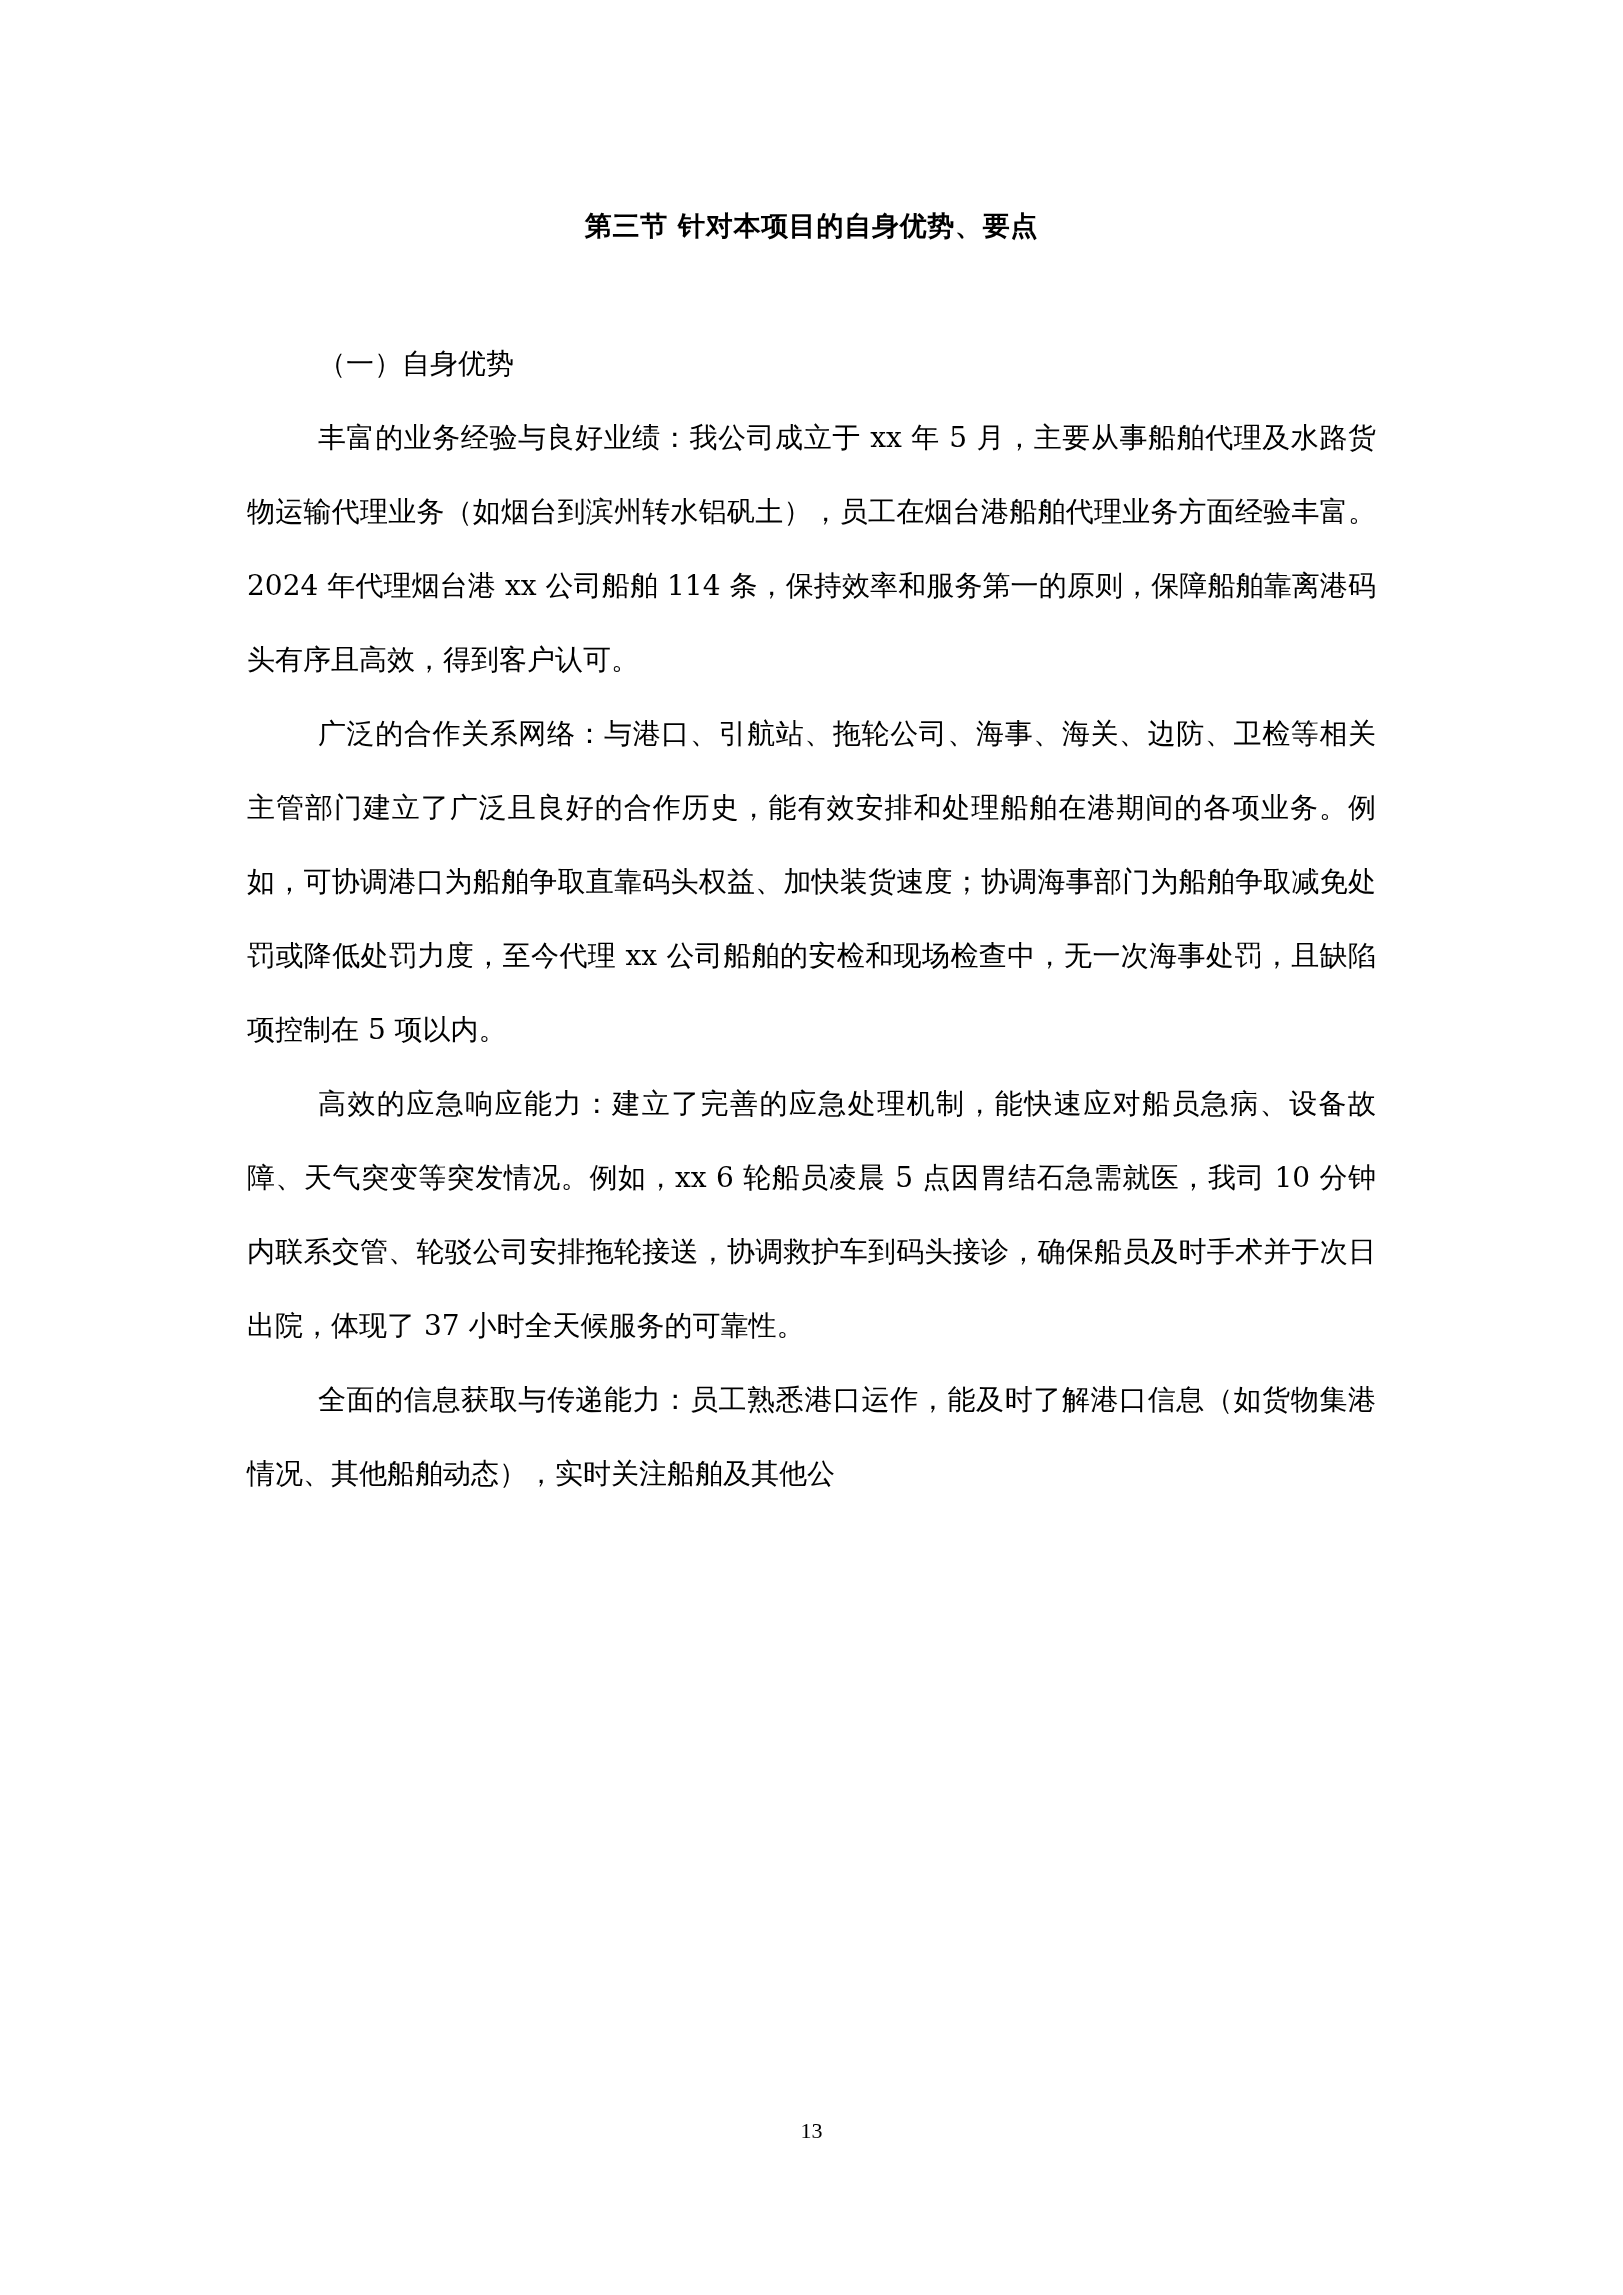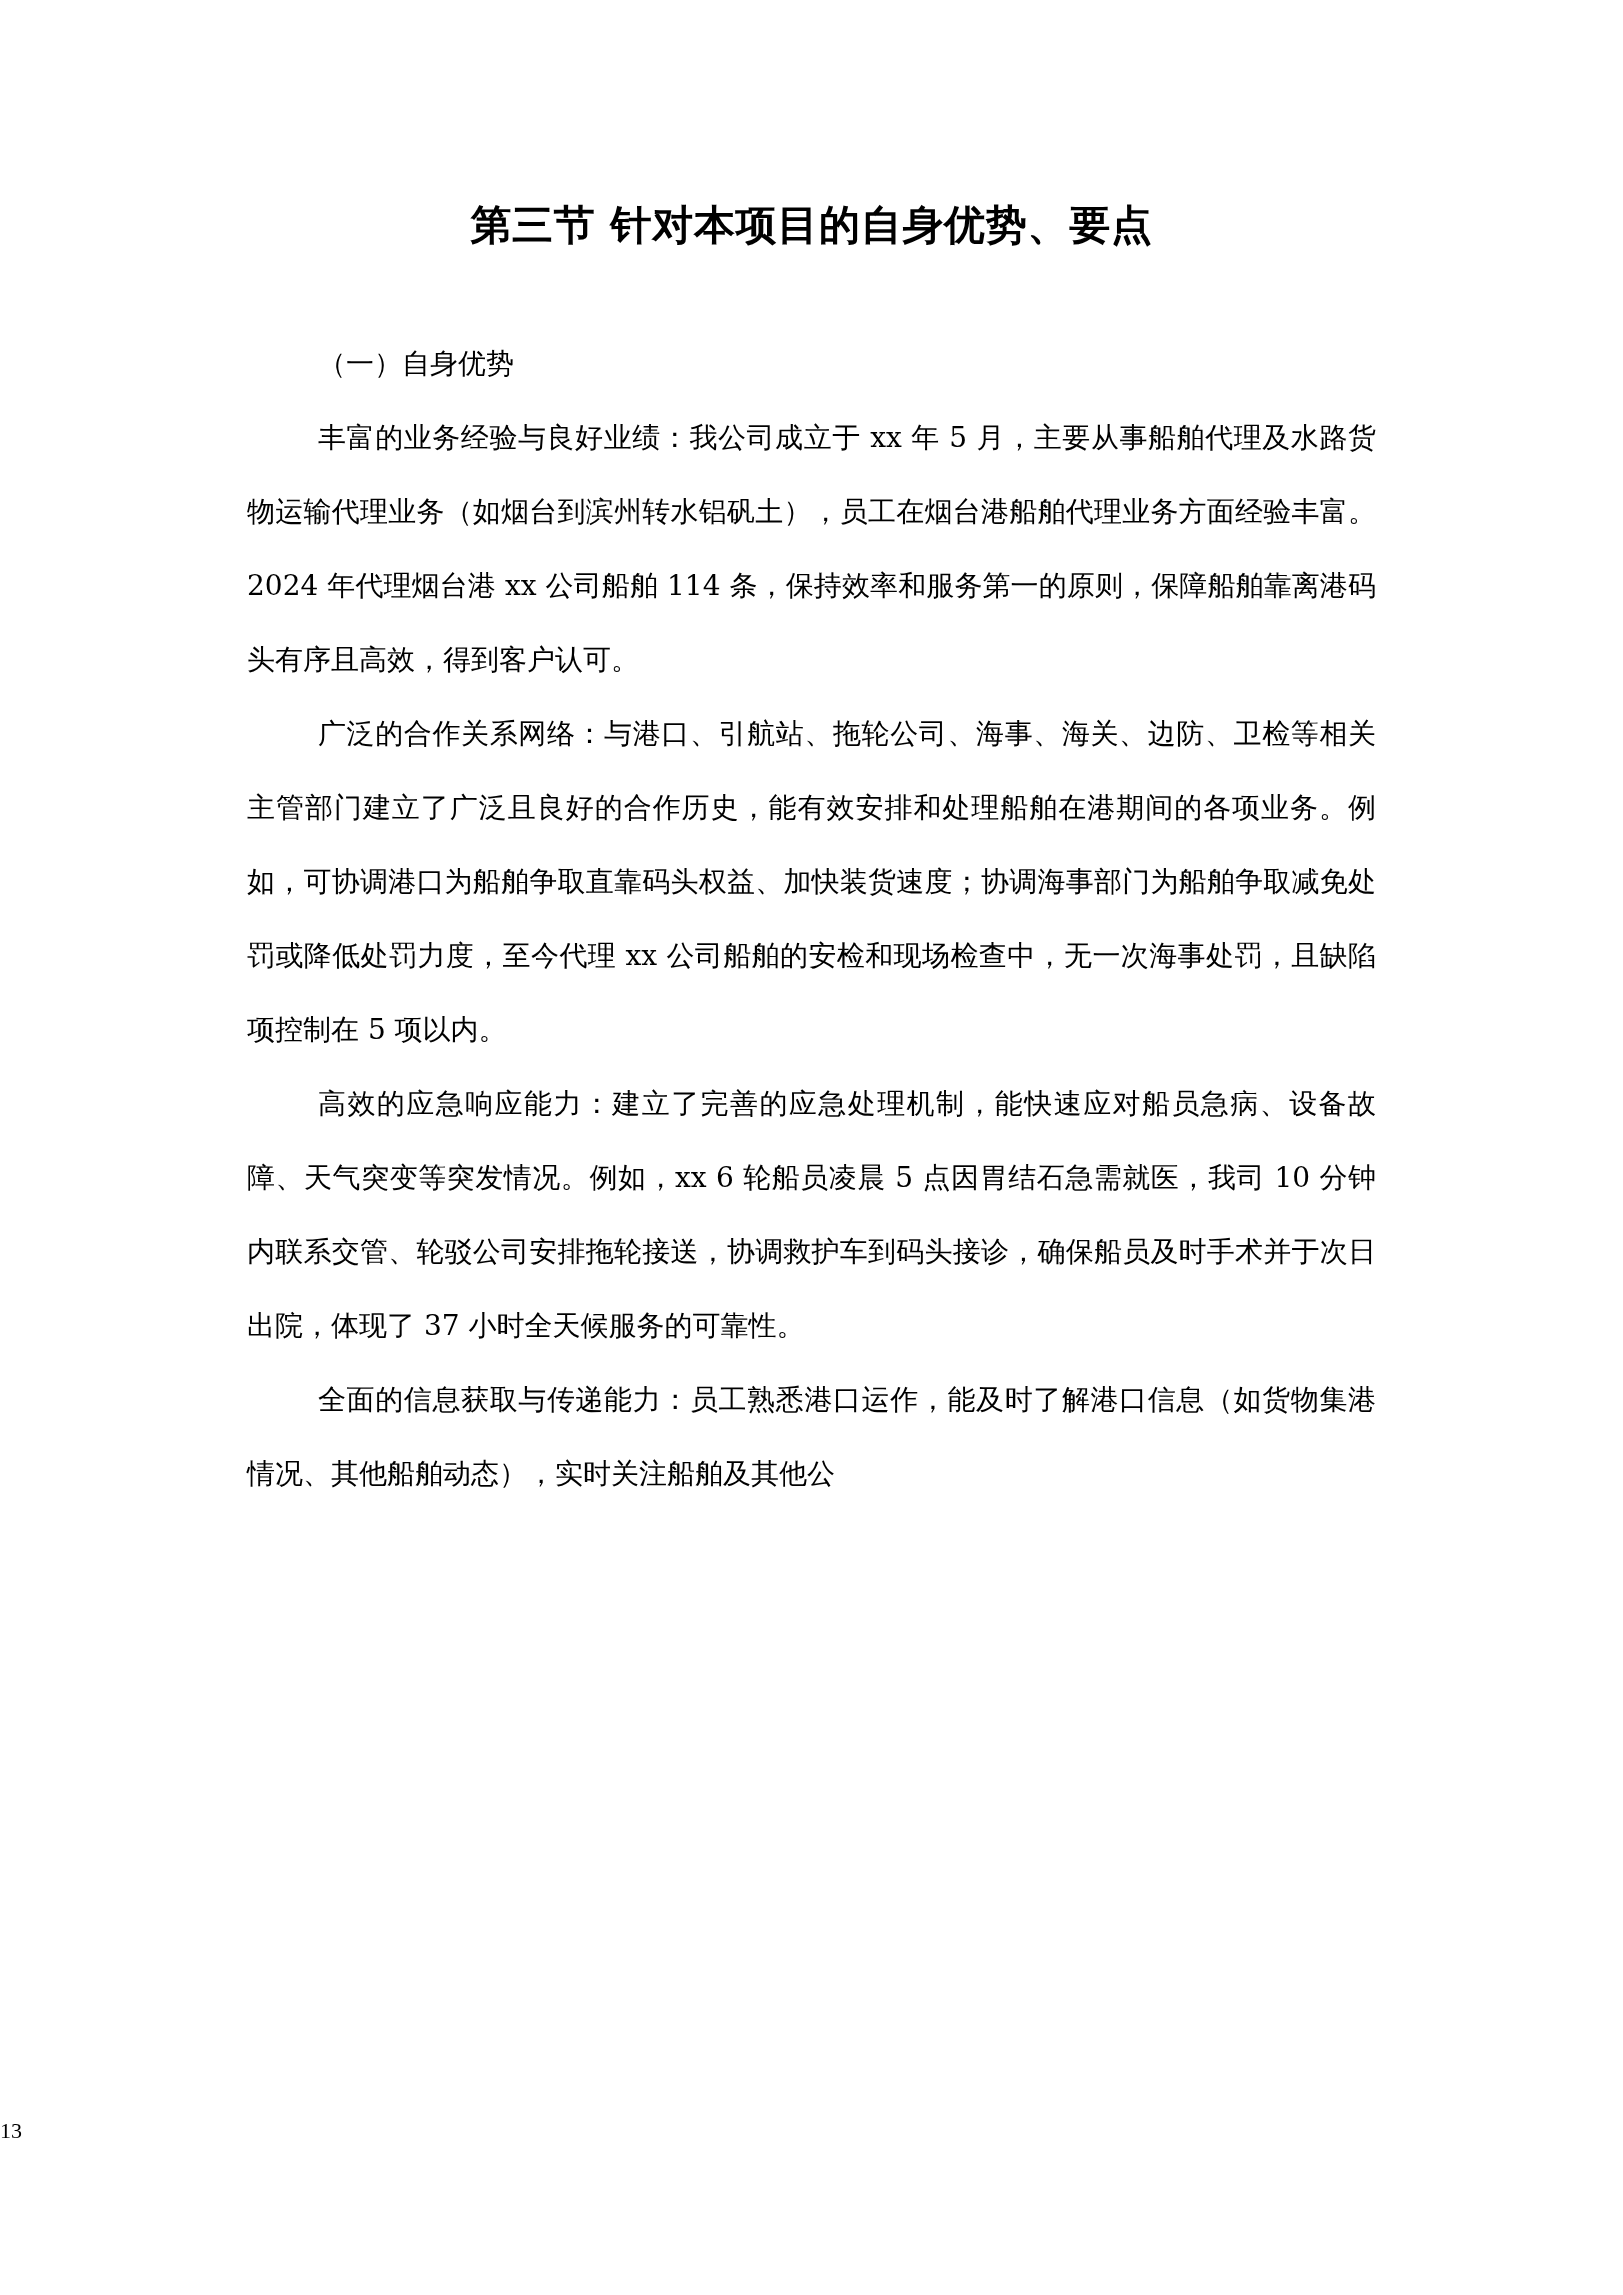--- a/index.html
+++ b/index.html
@@ -6,33 +6,33 @@
   body { width: 1623px; height: 2295px; position: relative; overflow: hidden; }
   .page {
     position: absolute; left: 0; top: 0; width: 1623px; height: 2295px;
     background: #ffffff; color: #000000;
     font-family: "DejaVu Serif", "Liberation Serif", serif;
   }
   .title {
     position: absolute; left: 0; right: 0; top: 196px;
     text-align: center;
     font-family: "DejaVu Sans", "Liberation Sans", sans-serif;
-    font-weight: bold; font-size: 41px; line-height: 59px;
+    font-weight: bold; font-size: 27px; line-height: 59px;
     letter-spacing: 0.7px;
   }
   .body {
     position: absolute; left: 247px; width: 1129px; top: 327px;
     font-size: 28px; line-height: 74px;
     text-align: justify; text-justify: inter-character;
   }
   .para { margin: 0; text-indent: 71px; }
   .subhead { margin: 0; text-indent: 71px; }
   .pagenum {
     position: absolute; left: 0; right: 0; top: 2118px;
-    font-size: 22px; line-height: 26px;
+    text-align: center; font-size: 22px; line-height: 26px;
     font-family: "Liberation Serif", "DejaVu Serif", serif;
   }
 </style>
 </head>
 <body>
 
 <div class="page">
   <div class="title">第三节 针对本项目的自身优势、要点</div>
 
   <div class="body">

